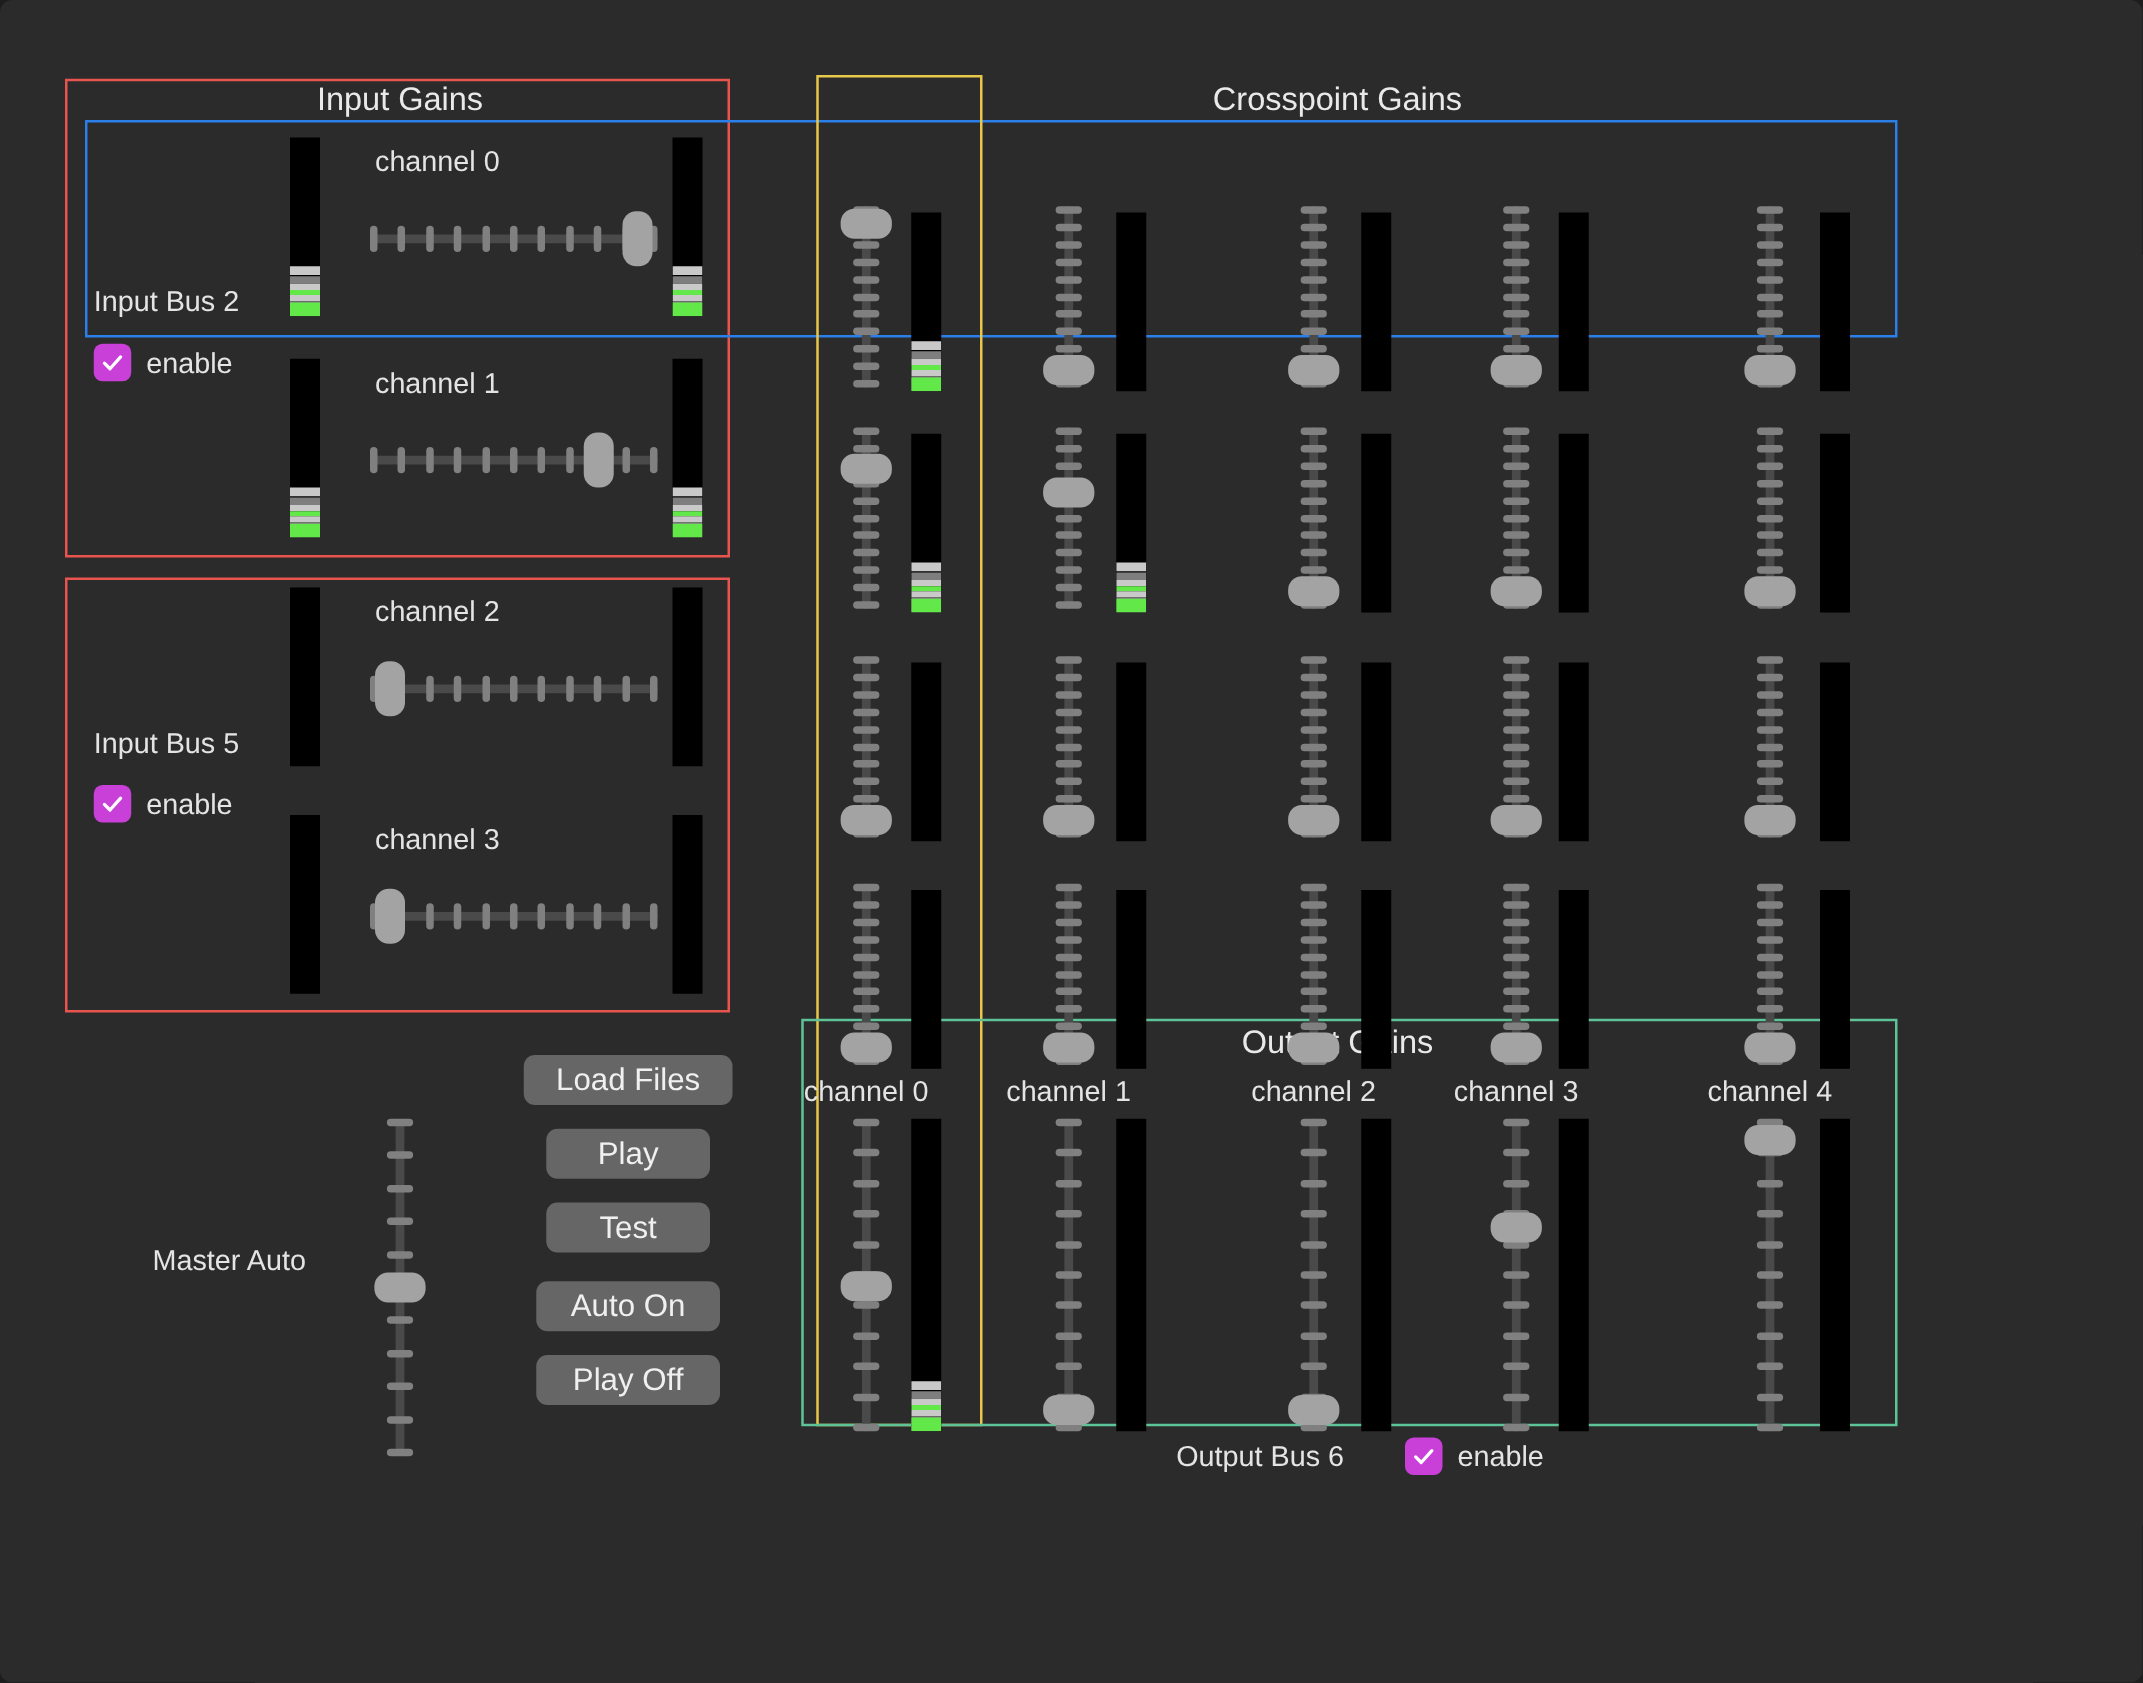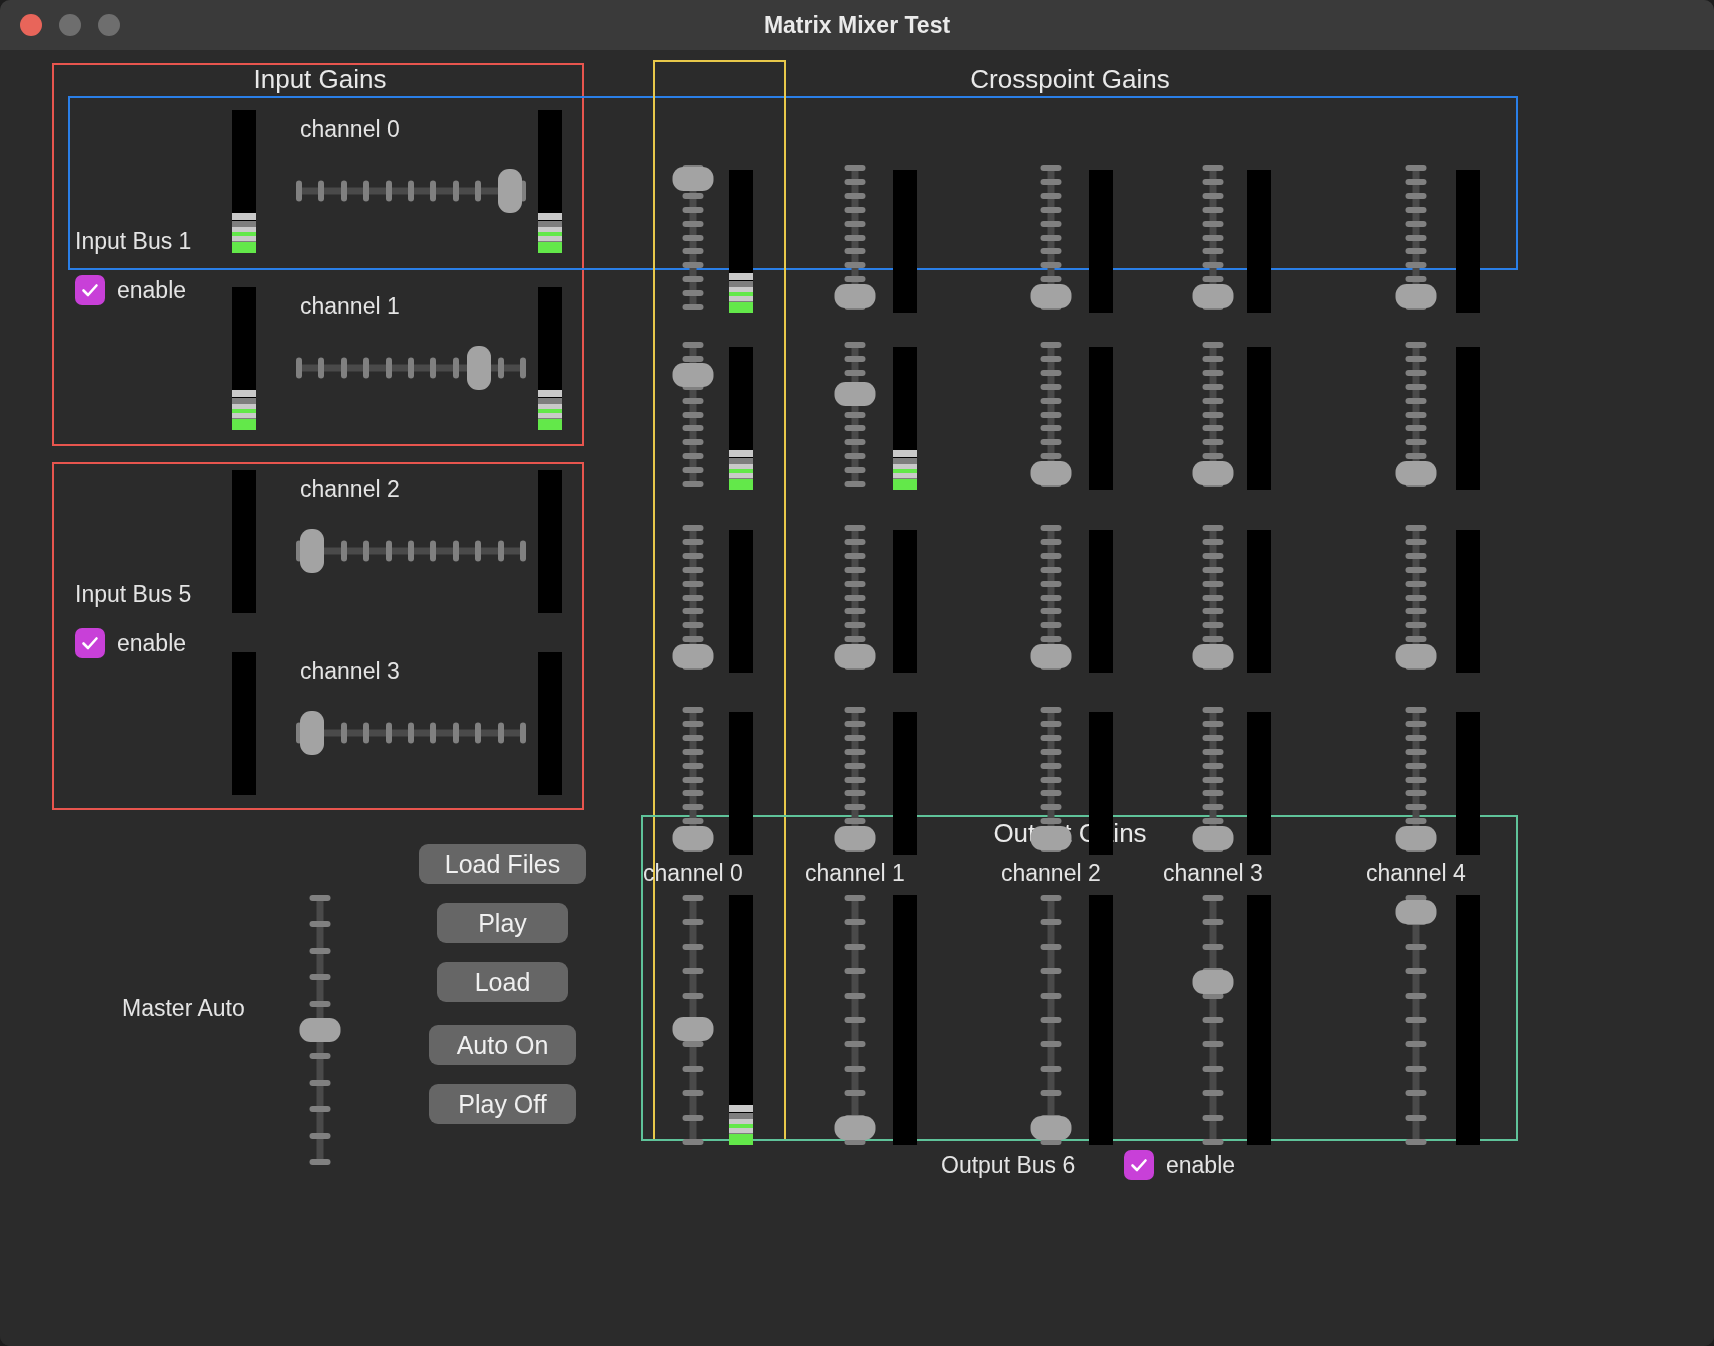--- a/index.html
+++ b/index.html
@@ -97,42 +97,34 @@
     font-size:25px;text-align:center;
     display:flex;align-items:center;justify-content:center;
     cursor:pointer;
   }
 </style>
 </head>
 <body>
 
 <div class="window">
 
-  <div class="titlebar">
-    <div class="traffic">
-      <div class="dot red"></div>
-      <div class="dot grey"></div>
-      <div class="dot grey"></div>
-    </div>
-    <div class="title-text">Matrix Mixer Test</div>
-  </div>
 
   <div class="canvas" id="canvas">
 
     <div class="frame red" style="left:52px;top:13px;width:532px;height:383px;"></div>
     <div class="frame red" style="left:52px;top:412px;width:532px;height:348px;"></div>
     <div class="frame blue" style="left:68px;top:46px;width:1450px;height:174px;"></div>
     <div class="frame yellow" style="left:653px;top:10px;width:133px;height:1081px;"></div>
     <div class="frame green" style="left:641px;top:765px;width:877px;height:326px;"></div>
 
     <div class="grp-title" style="left:120px;top:14px;width:400px;">Input Gains</div>
     <div class="grp-title" style="left:820px;top:14px;width:500px;">Crosspoint Gains</div>
     <div class="grp-title" style="left:820px;top:768px;width:500px;">Output Gains</div>
 
-    <div class="lbl" style="left:75px;top:178px;">Input Bus 1</div>
+    <div class="lbl" style="left:75px;top:178px;">Input Bus 2</div>
     <div class="cbrow" style="left:75px;top:225px;">
       <span class="cbox">
         <svg width="20" height="20" viewBox="0 0 20 20">
             <path d="M3.5 10.5 L8 15 L16.5 5.5" stroke="#ffffff" stroke-width="2.6" fill="none" stroke-linecap="round" stroke-linejoin="round"></path>
           </svg>
       </span>
       <span class="cblabel">enable</span>
     </div>
 
     <div class="lbl" style="left:75px;top:531px;">Input Bus 5</div>
@@ -709,18 +701,18 @@
           <div class="tick" style="top:132px;"></div>
           <div class="tick" style="top:158.4px;"></div>
           <div class="tick" style="top:184.8px;"></div>
           <div class="tick" style="top:211.2px;"></div>
           <div class="tick" style="top:237.6px;"></div>
           <div class="tick" style="top:264px;"></div>
           <div class="thumb" style="top:123px;"></div>
         </div>
         <button class="btn" style="left:419px;top:794px;width:167px;height:40px;">Load Files</button>
         <button class="btn" style="left:437px;top:853px;width:131px;height:40px;">Play</button>
-        <button class="btn" style="left:437px;top:912px;width:131px;height:40px;">Load</button>
+        <button class="btn" style="left:437px;top:912px;width:131px;height:40px;">Test</button>
         <button class="btn" style="left:429px;top:975px;width:147px;height:40px;">Auto On</button>
         <button class="btn" style="left:429px;top:1034px;width:147px;height:40px;">Play Off</button>
       </div>
   </div>
 </div>
 
 </body></html>

